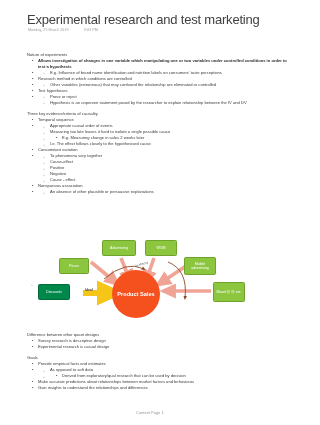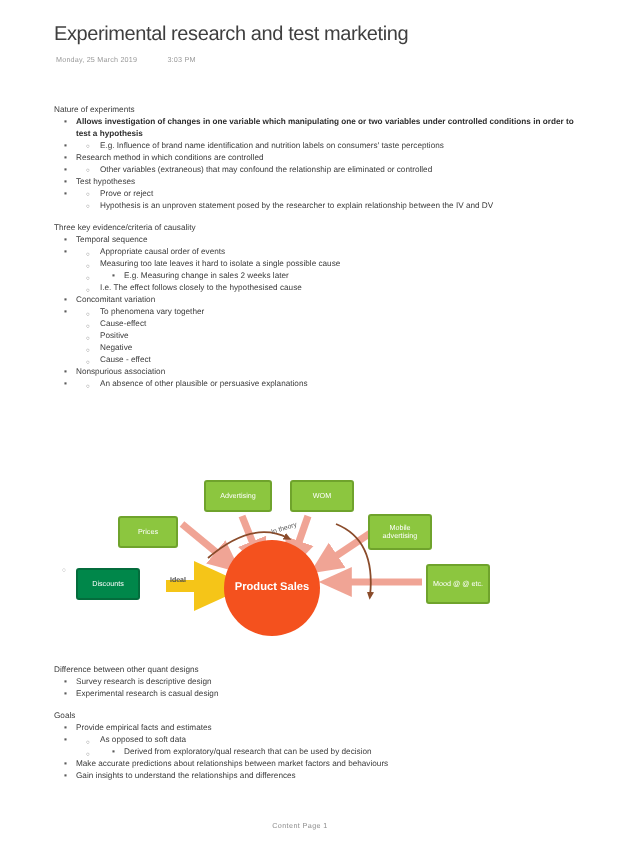--- a/index.html
+++ b/index.html
@@ -7,21 +7,21 @@
     width:300px;height:425px;overflow:hidden;
     background:#ffffff;
     font-family:"Liberation Sans",sans-serif;
     color:#3b3b3b;
     position:relative;
   }
   .page{position:relative;width:300px;height:425px;}
 
   .title{
     position:absolute;left:27px;top:12px;
-    font-size:10px;font-weight:400;color:#3f3f3f;
+    font-size:13px;font-weight:400;color:#3f3f3f;
     letter-spacing:-0.2px;white-space:nowrap;
   }
   .datestamp{
     position:absolute;left:28px;top:28px;
     font-size:3.6px;color:#9a9a9a;letter-spacing:0.1px;
   }
   .datestamp span.time{margin-left:14px;}
 
   .notes{position:absolute;left:27px;top:52px;width:262px;}
   .hblock{margin-bottom:0px;}

